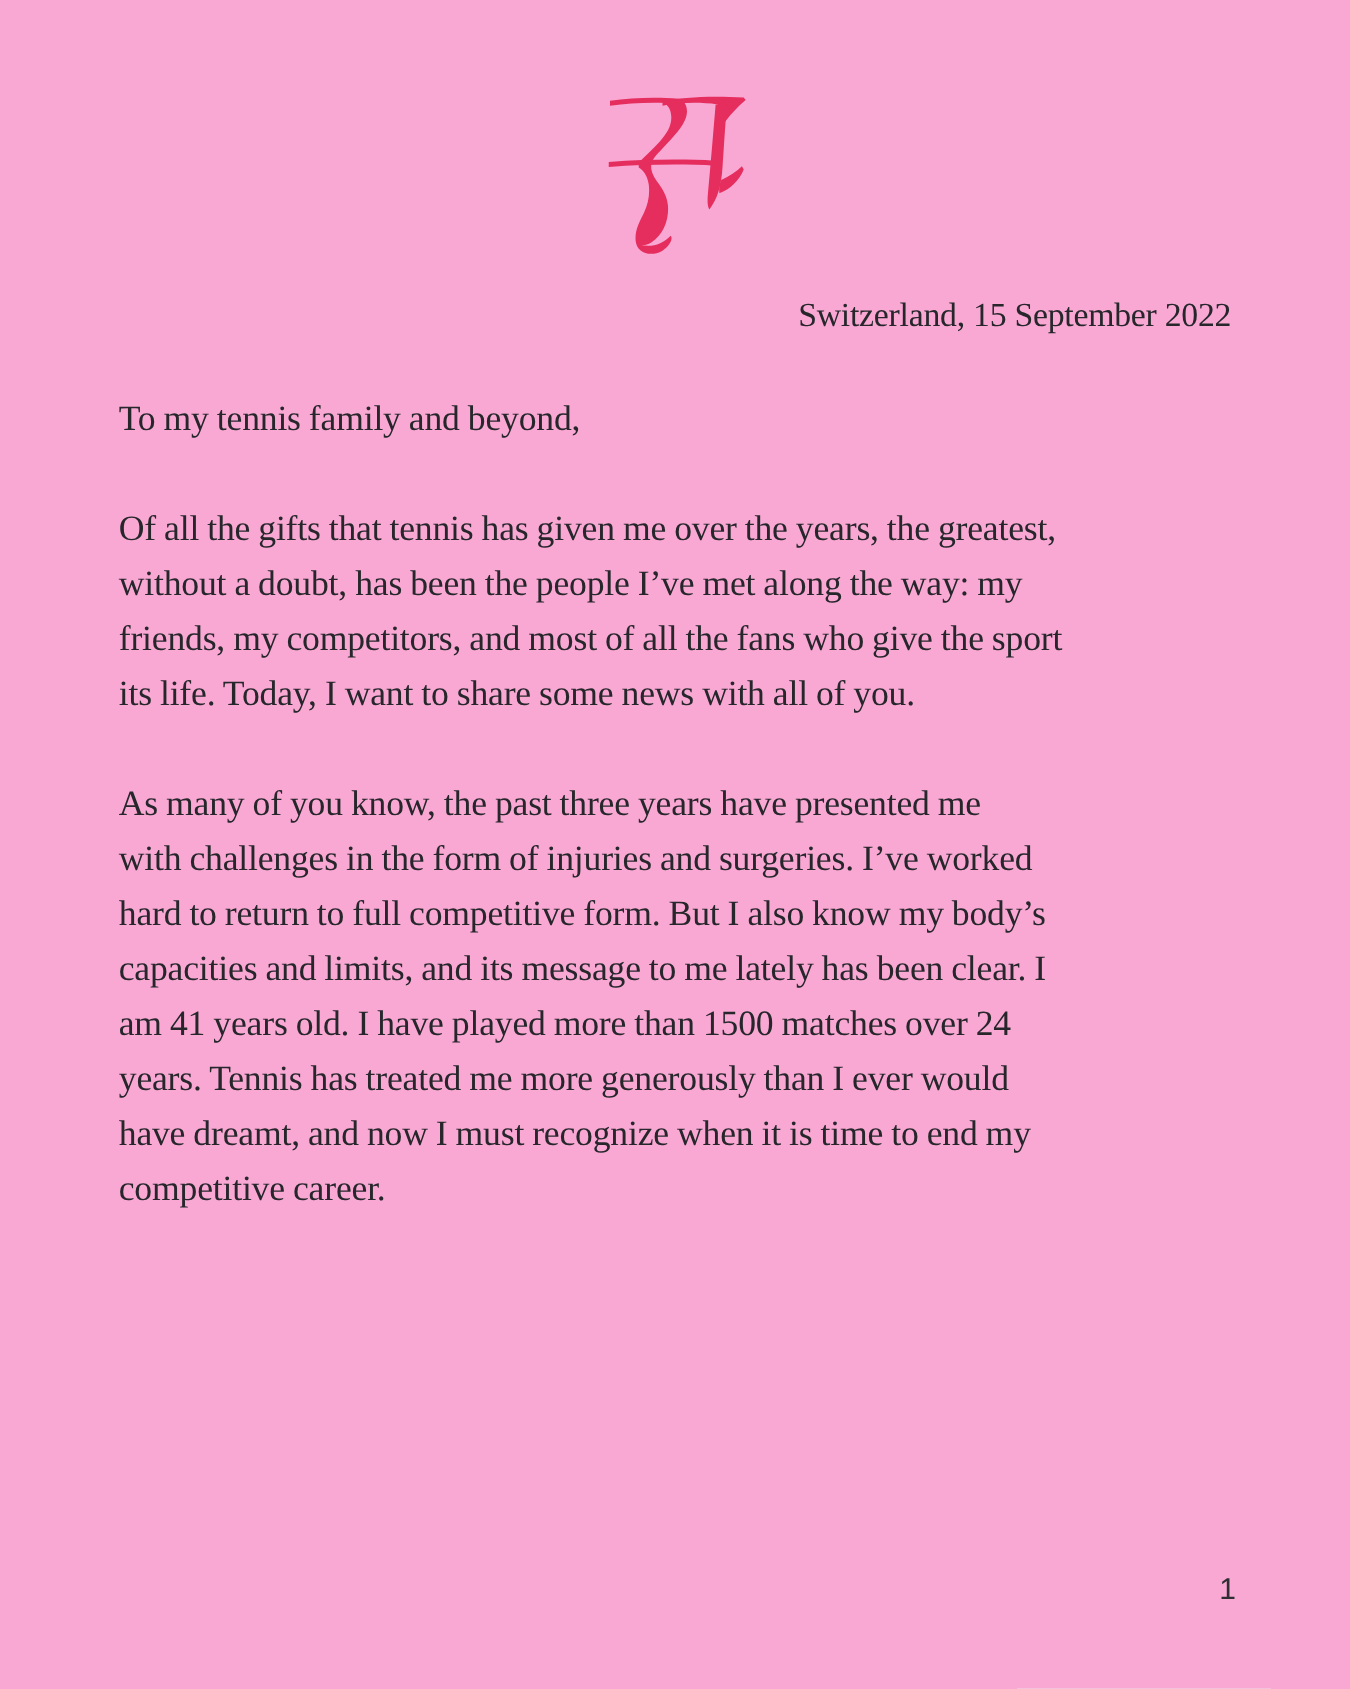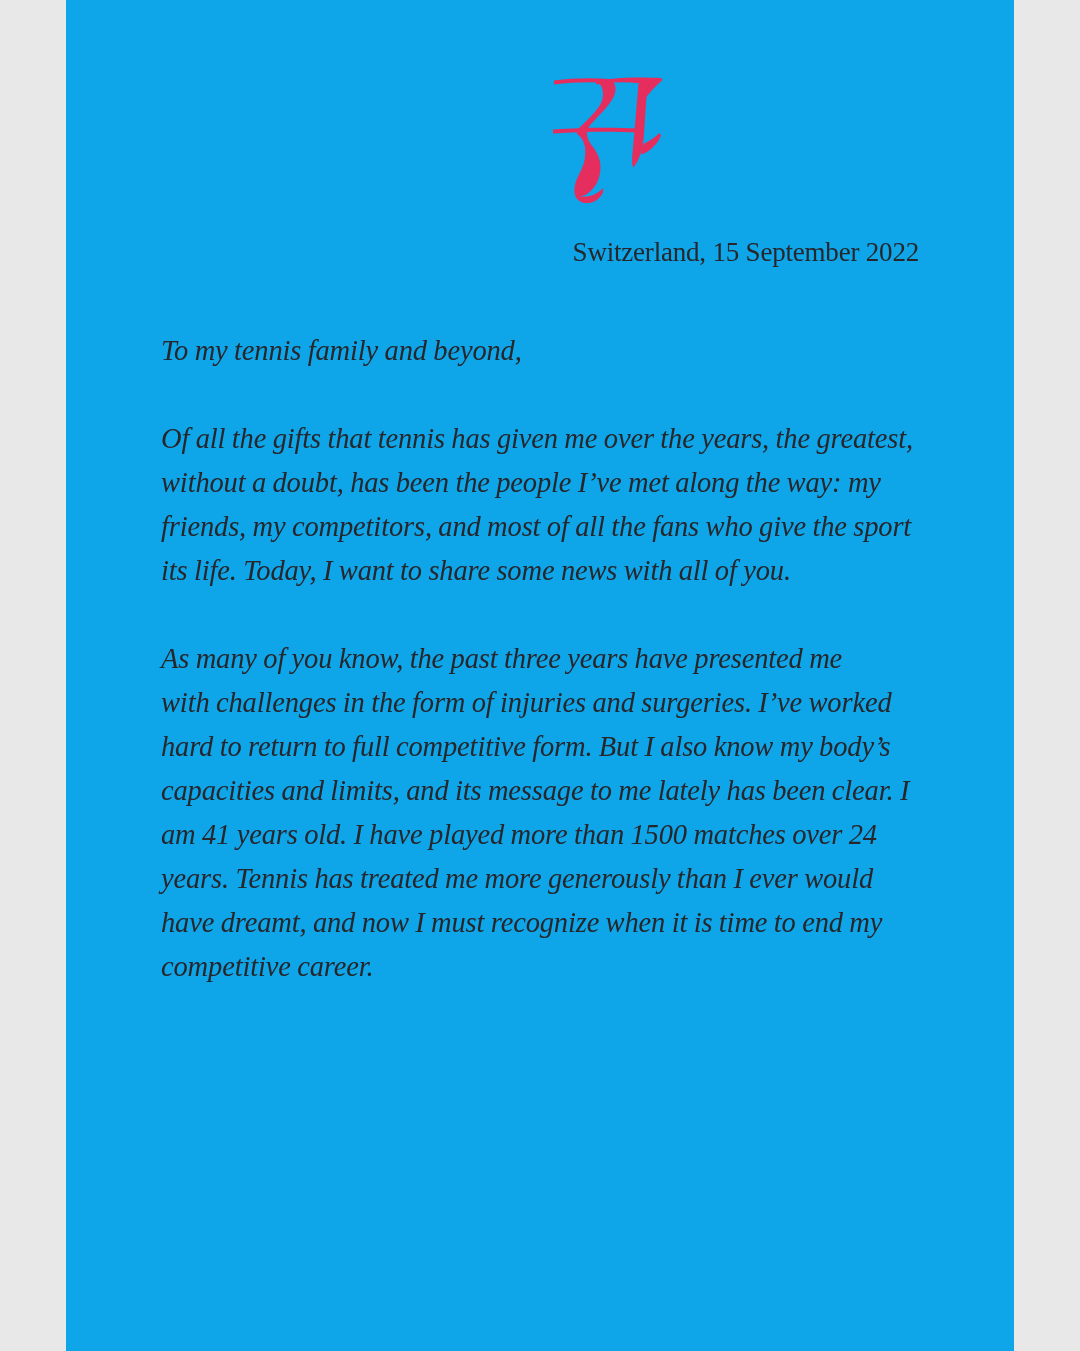--- a/index.html
+++ b/index.html
@@ -2,24 +2,24 @@
 <html><head>
 <meta charset="utf-8">
 <style>
   html, body {
     margin: 0;
     padding: 0;
     background: #e8e8e8;
   }
   .sheet {
     position: relative;
-    width: 948px;
+    width: 1080px;
     height: 1351px;
     margin: 0 auto;
-    background: #0ea5e9;
+    background: #f9a8d4;
     overflow: hidden;
     font-family: "Liberation Serif", "DejaVu Serif", serif;
     color: #26262b;
   }
   .logo {
     position: absolute;
     left: 486px;
     top: 74px;
     width: 114px;
     height: 132px;
@@ -38,23 +38,22 @@
     position: absolute;
     left: 95px;
     top: 314px;
     width: 900px;
     font-size: 28.5px;
     line-height: 44px;
     letter-spacing: -0.15px;
     word-spacing: -0.5px;
   }
   .letter-body p {
-    margin: 15px 0 44px 0;
+    margin: 0 0 44px 0;
     white-space: pre-line;
-    font-style: italic;
   }
   .page-number {
     position: absolute;
     left: 968px;
     top: 1258px;
     width: 28px;
     text-align: center;
     font-family: "Liberation Sans", "DejaVu Sans", sans-serif;
     font-size: 24px;
     line-height: 28px;

